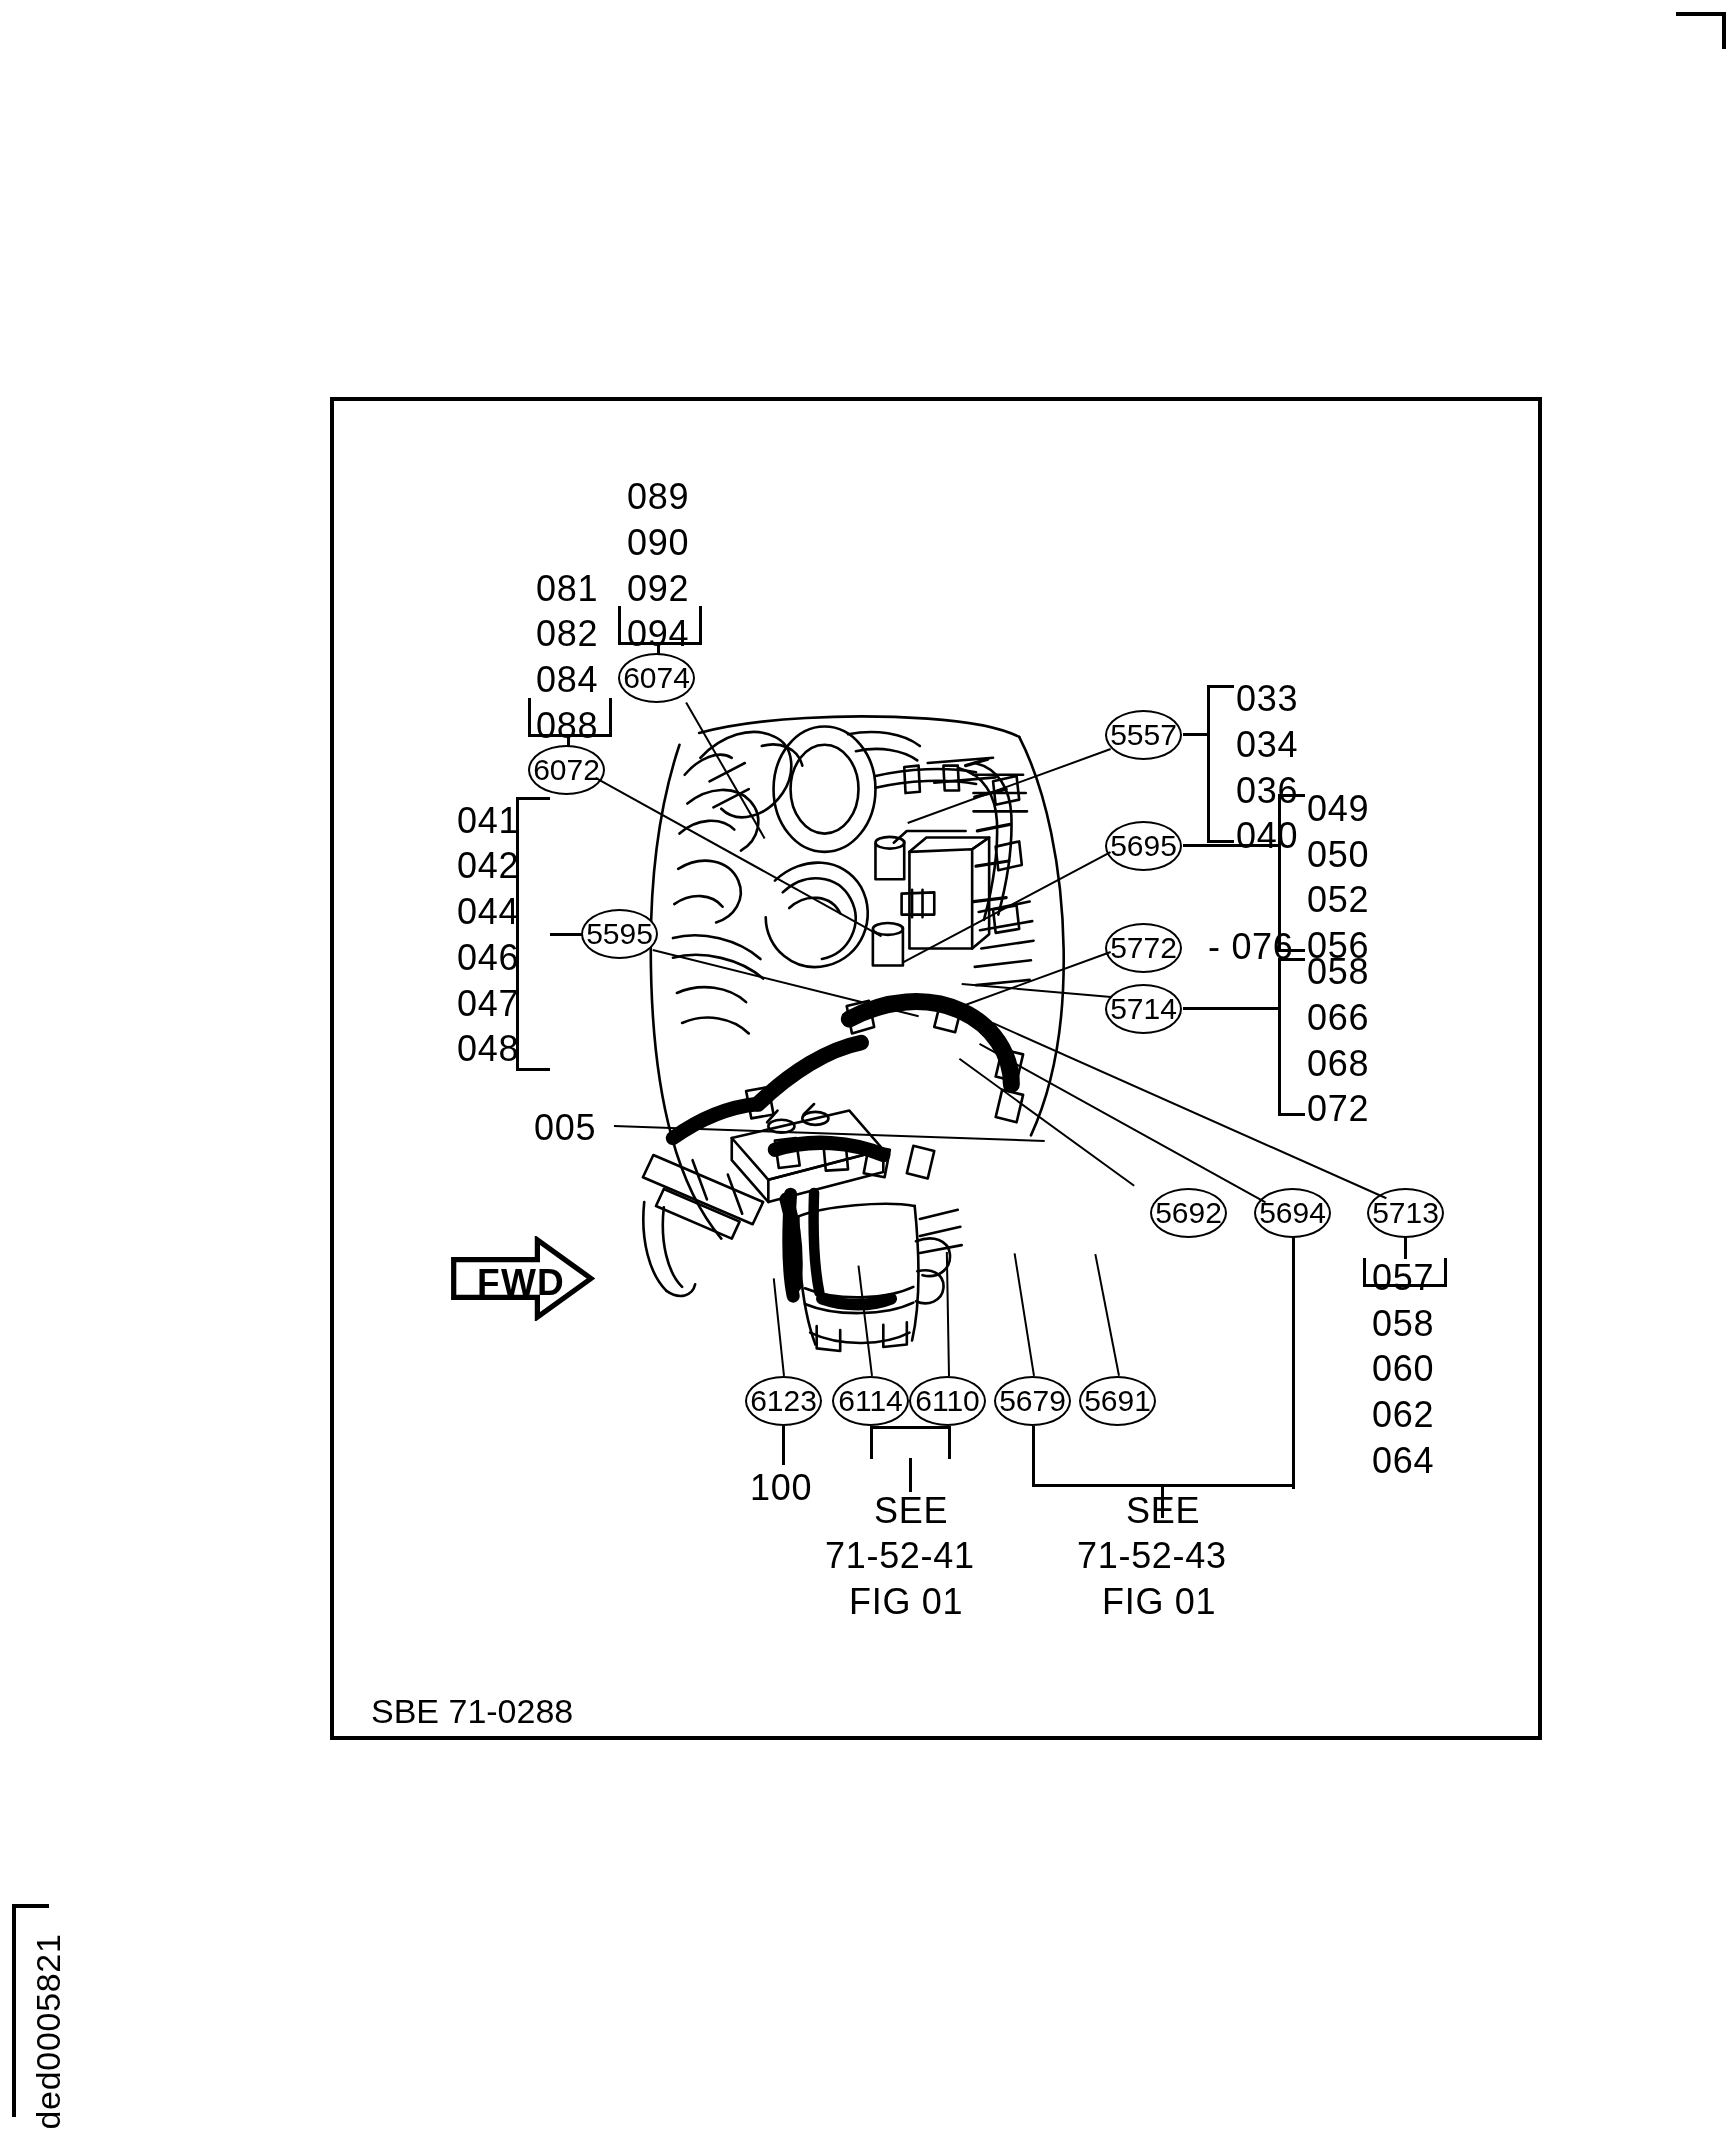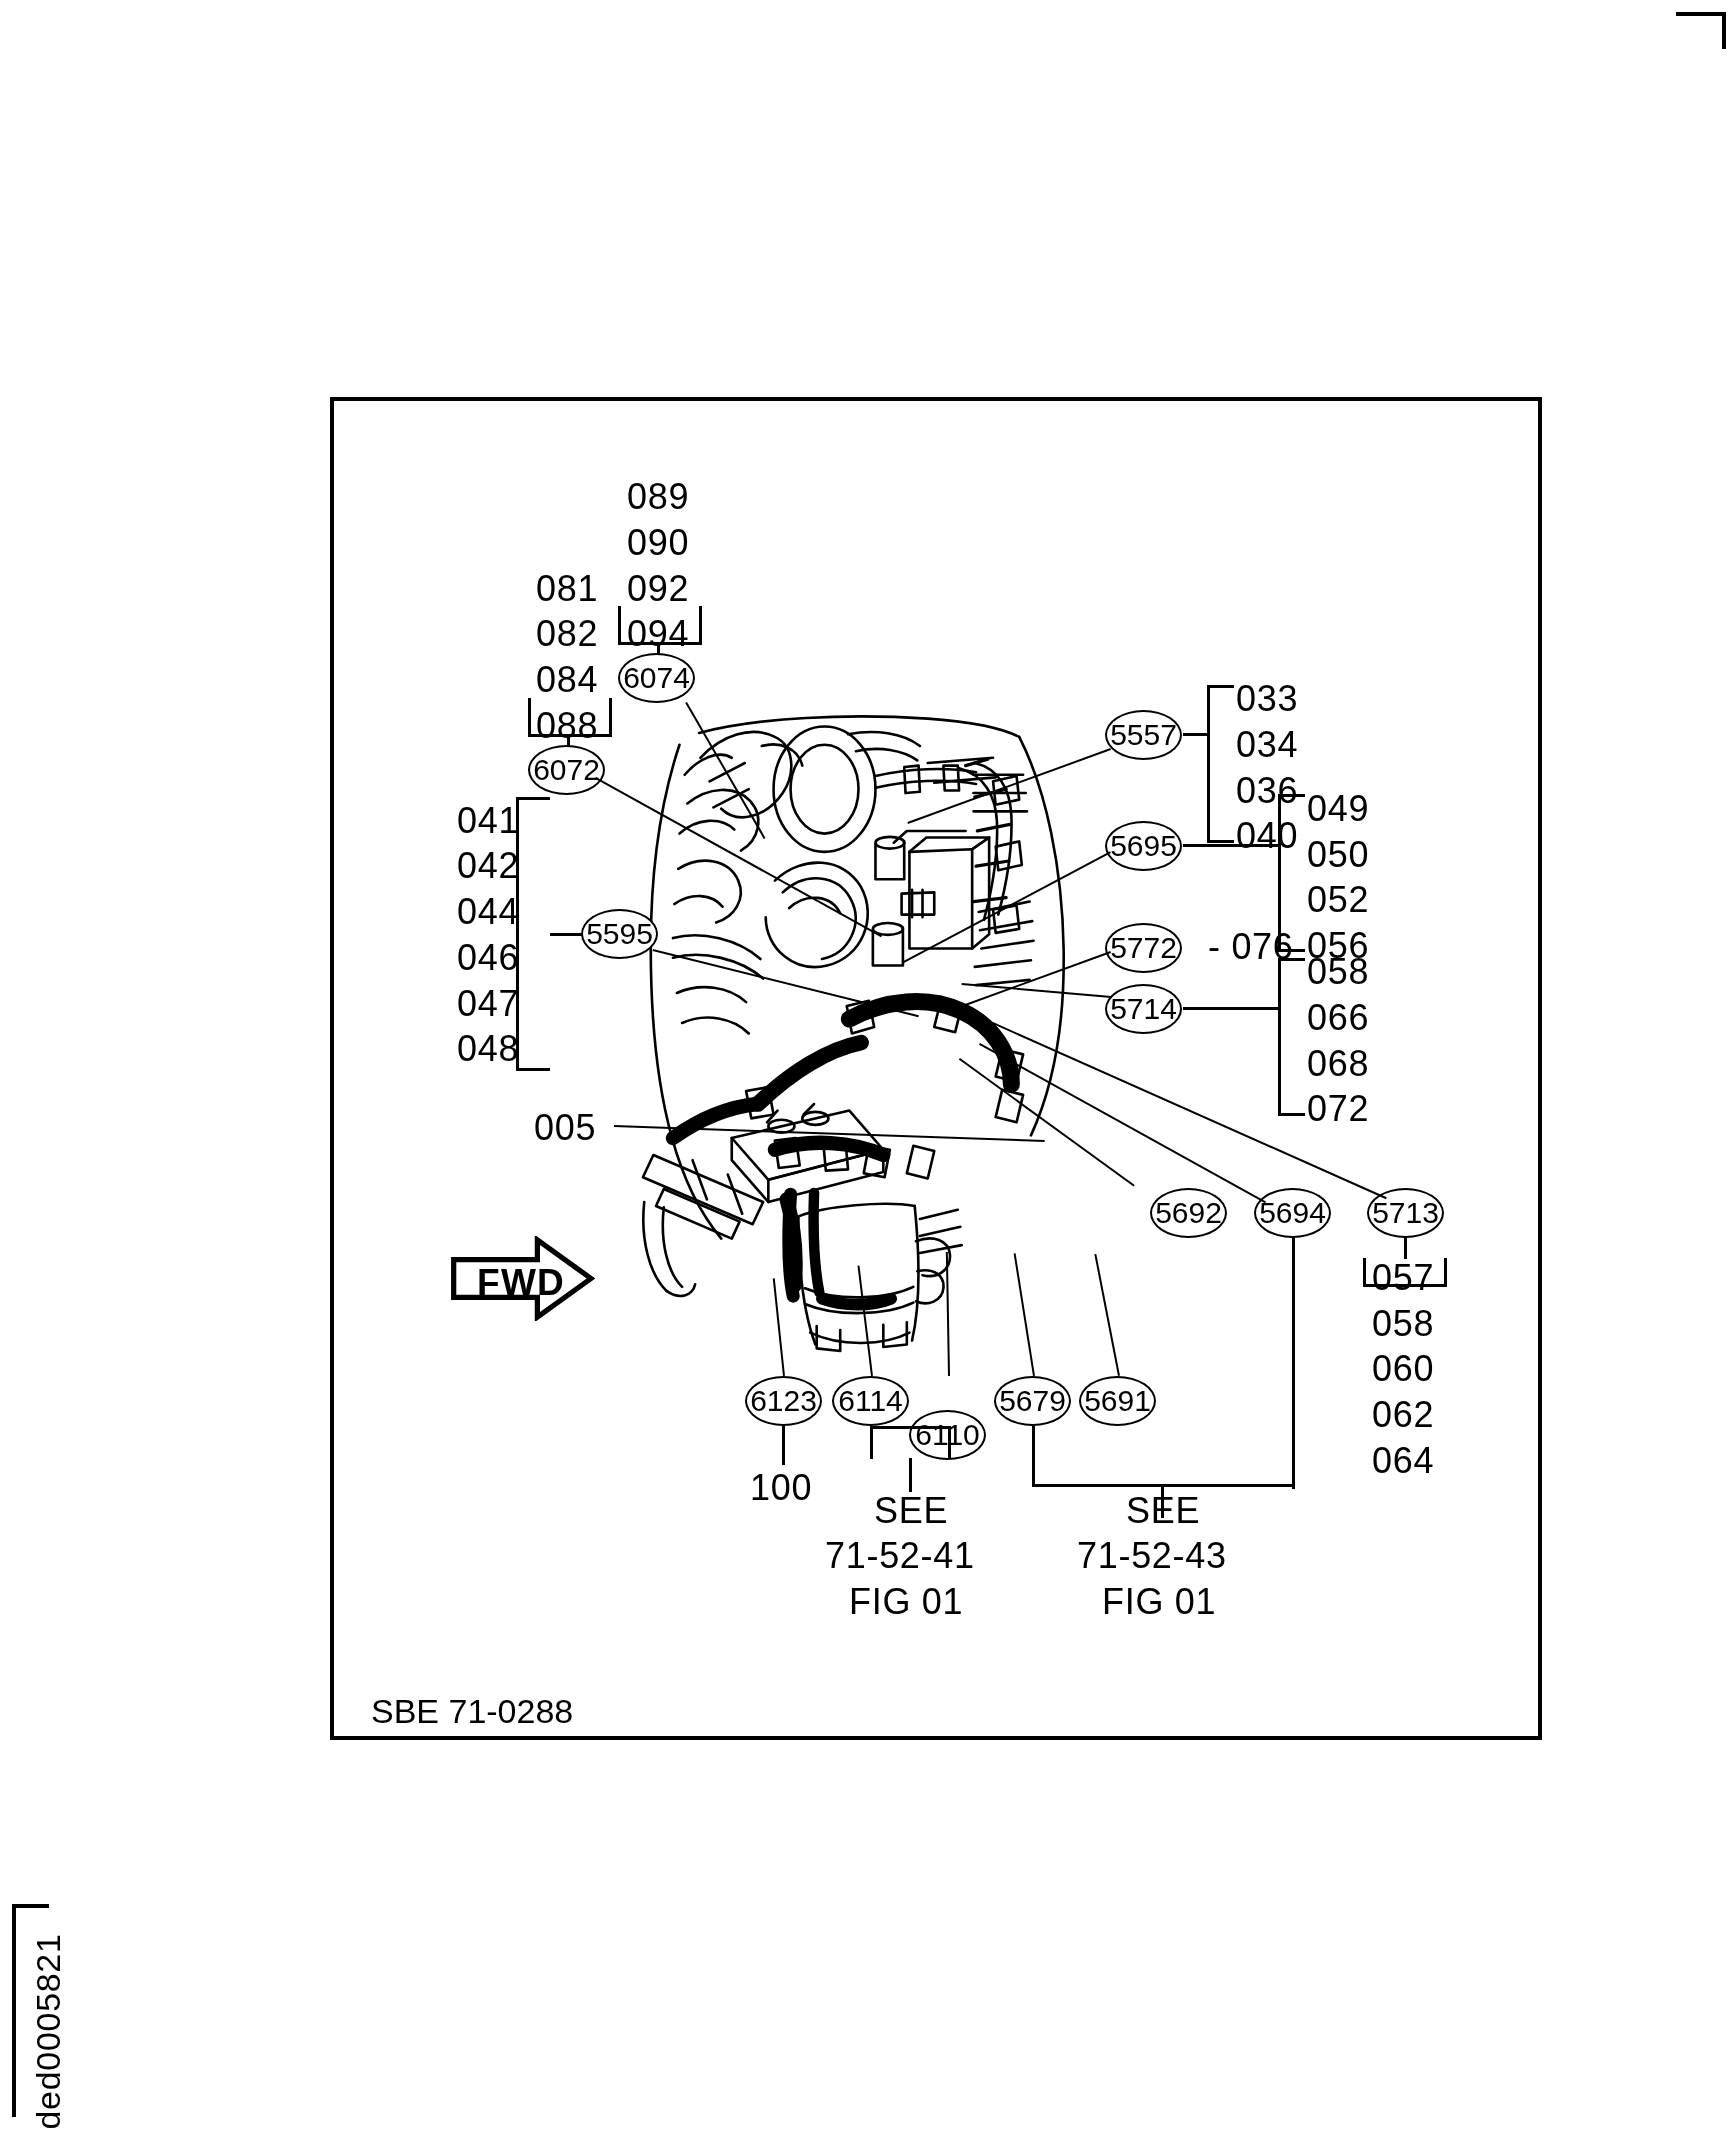--- a/index.html
+++ b/index.html
@@ -256,21 +256,21 @@
 <div class="t lbl" style="left:1372px;top:1261px;">057</div>
 <div class="t lbl" style="left:1372px;top:1307px;">058</div>
 <div class="t lbl" style="left:1372px;top:1352px;">060</div>
 <div class="t lbl" style="left:1372px;top:1398px;">062</div>
 <div class="t lbl" style="left:1372px;top:1444px;">064</div>
 
 <div class="v" style="left:1292px;top:1237px;height:252px;"></div>
 
 <div class="balloon" style="left:745px;top:1376px;width:77px;height:50px;">6123</div>
 <div class="balloon" style="left:832px;top:1376px;width:77px;height:50px;">6114</div>
-<div class="balloon" style="left:909px;top:1376px;width:77px;height:50px;margin-top:34px;">6110</div>
+<div class="balloon" style="left:909px;top:1376px;width:77px;height:50px;">6110</div>
 <div class="balloon" style="left:994px;top:1376px;width:77px;height:50px;">5679</div>
 <div class="balloon" style="left:1079px;top:1376px;width:77px;height:50px;">5691</div>
 
 <div class="lead thin" style="left:783px;top:1376px;width:98px;transform:rotate(-96deg);"></div>
 <div class="lead thin" style="left:871px;top:1376px;width:111px;transform:rotate(-97deg);"></div>
 <div class="lead thin" style="left:948px;top:1376px;width:124px;transform:rotate(-91deg);"></div>
 <div class="lead thin" style="left:1033px;top:1376px;width:124px;transform:rotate(-99deg);"></div>
 <div class="lead thin" style="left:1118px;top:1376px;width:124px;transform:rotate(-101deg);"></div>
 
 <div class="v" style="left:782px;top:1426px;height:39px;"></div>

